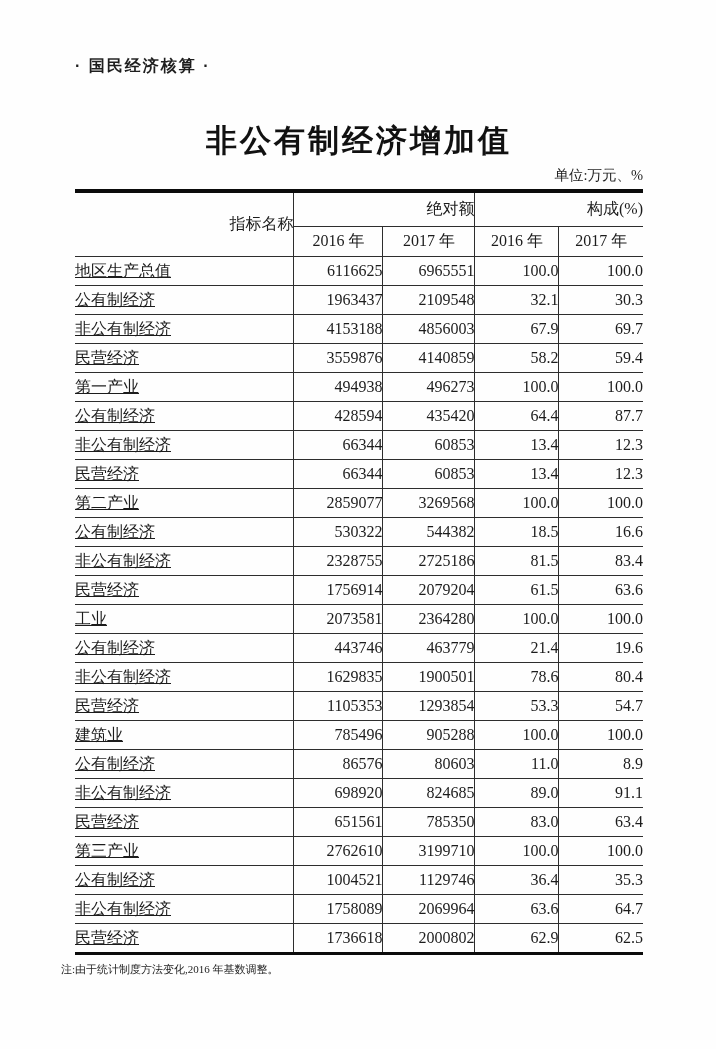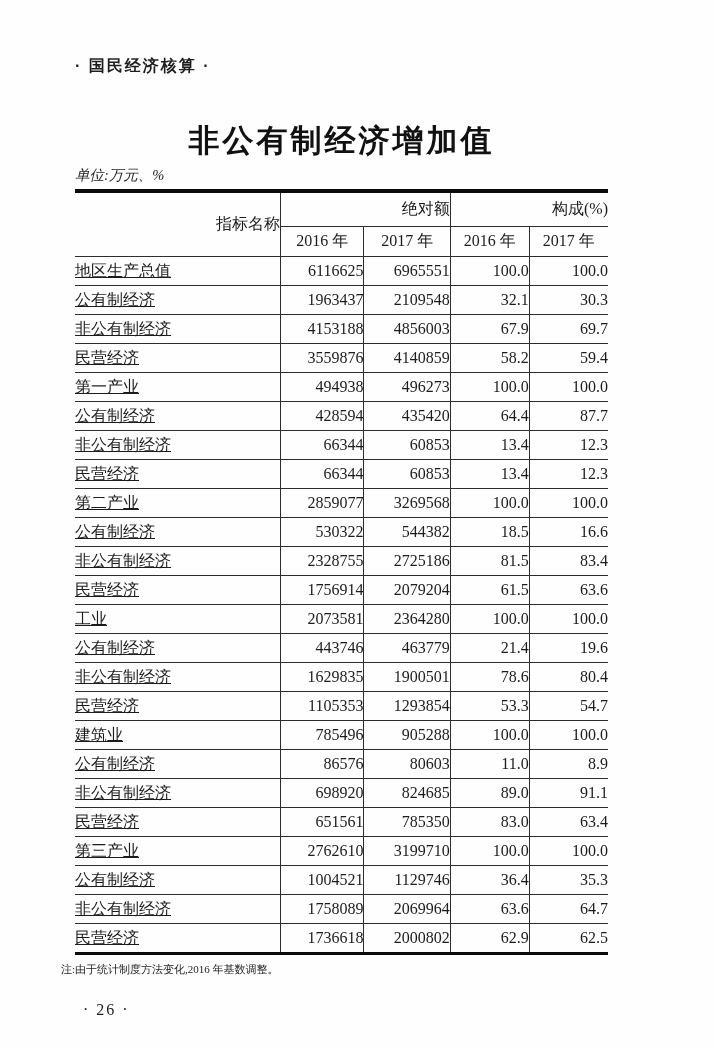--- a/index.html
+++ b/index.html
@@ -7,44 +7,44 @@
     position: relative;
     width: 716px;
     height: 1049px;
     background: #fefefe;
     color: #1b1b1b;
     font-family: "Liberation Serif", "DejaVu Serif", serif;
     overflow: hidden;
     box-sizing: border-box;
   }
   .content {
-    padding: 56px 108px 0 75px;
+    padding: 56px 73px 0 75px;
   }
   .section-label {
     font-family: "Liberation Sans", "DejaVu Sans", sans-serif;
     font-size: 16px;
     font-weight: 600;
     letter-spacing: 2px;
     color: #1e1e1e;
   }
   .doc-title {
     text-align: center;
     font-size: 31px;
     font-weight: bold;
     letter-spacing: 3px;
     margin-top: 45px;
     line-height: 38px;
     color: #111;
   }
   .unit-note {
+    text-align: right;
     font-size: 14.5px;
     margin-top: 6px;
     margin-bottom: 4px;
     color: #1e1e1e;
-    font-style: italic;
   }
   table.data-table {
     width: 100%;
     border-collapse: collapse;
     table-layout: fixed;
     border-top: 4px solid #0b0b0b;
     border-bottom: 3px solid #0b0b0b;
   }
   .data-table th, .data-table td {
     font-weight: normal;
@@ -289,16 +289,15 @@
             <td class="c-num c-abs br">1736618</td>
             <td class="c-num c-abs br">2000802</td>
             <td class="c-num c-pct br">62.9</td>
             <td class="c-num c-pct">62.5</td>
           </tr>
         </tbody>
     </table>
 
     <div class="footnote">注:由于统计制度方法变化,2016 年基数调整。</div>
 
-    <div class="page-number">· 26 ·</div>
 
   </div>
 </div>
 
 </body></html>

